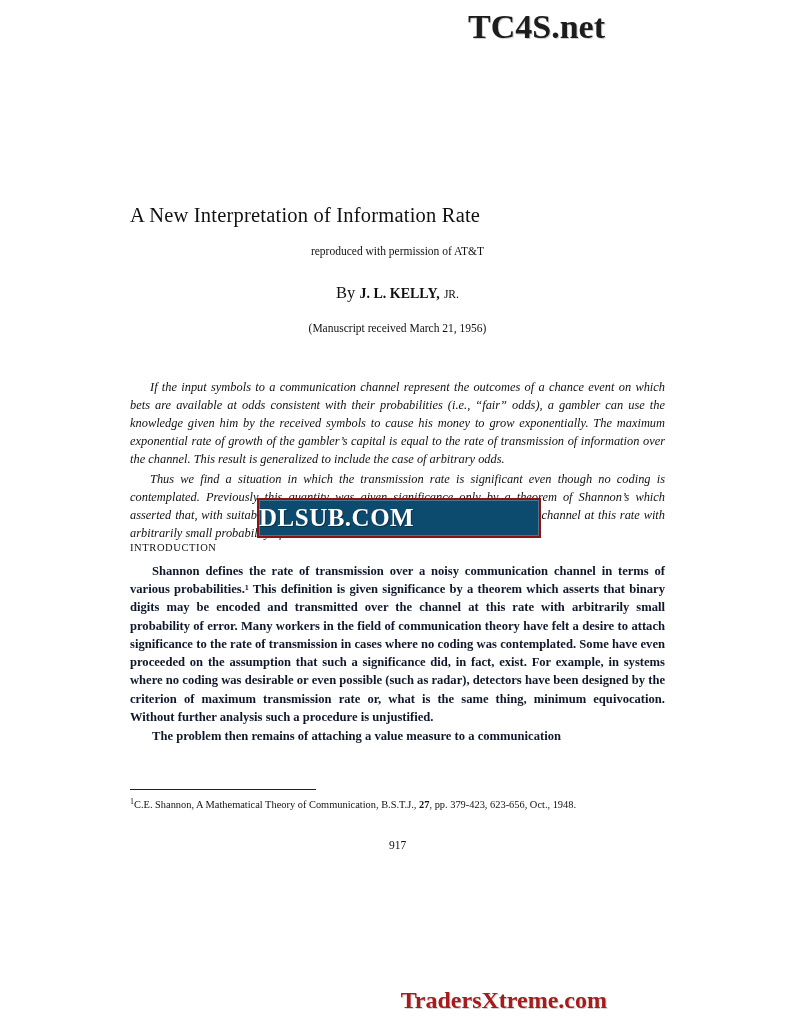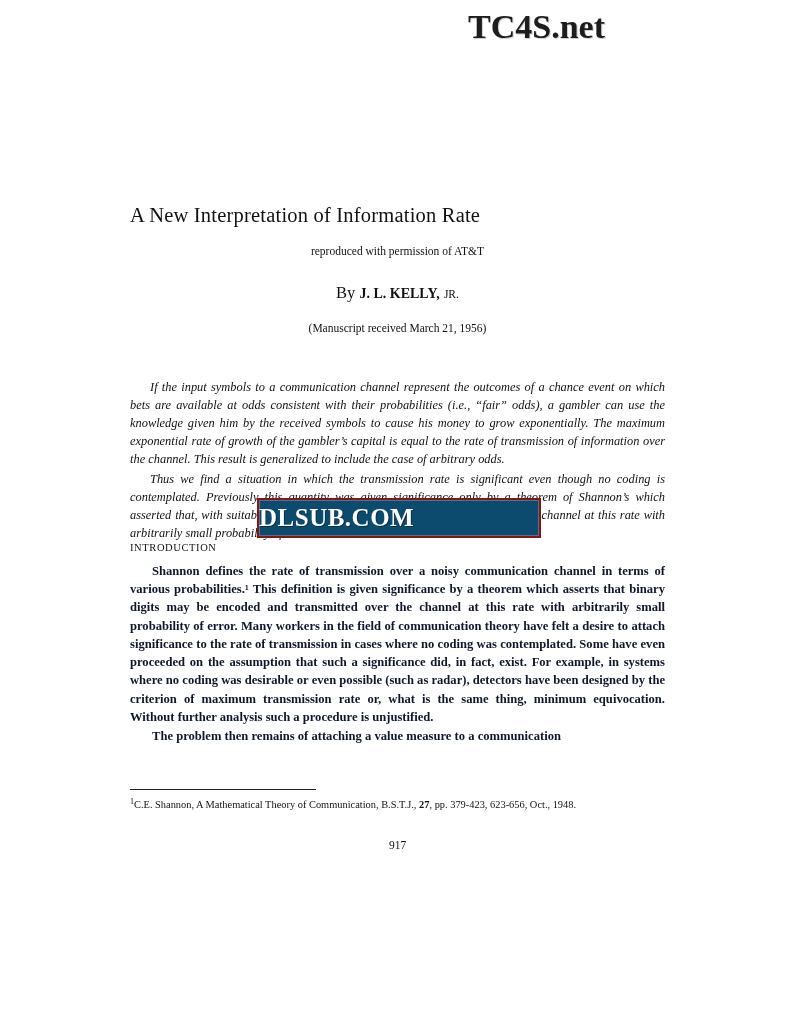--- a/index.html
+++ b/index.html
@@ -218,14 +218,15 @@
       <sup>1</sup><span>C.E. Shannon, A Mathematical Theory of Communication, B.S.T.J., </span><span class="vol">27</span><span>, pp. 379-423, 623-656, Oct., 1948.</span>
     </div>
 
     <div class="pagenum">917</div>
   </div>
 
   <div class="stamp">
     <span class="stamp-text">DLSUB.COM</span>
   </div>
 
+  <div class="watermark-bottom">TradersXtreme.com</div>
 
 </div>
 
 </body></html>

